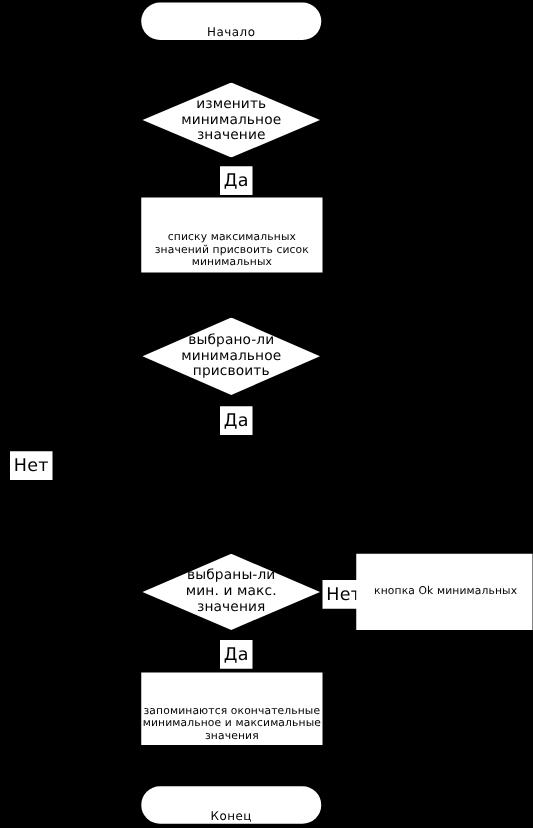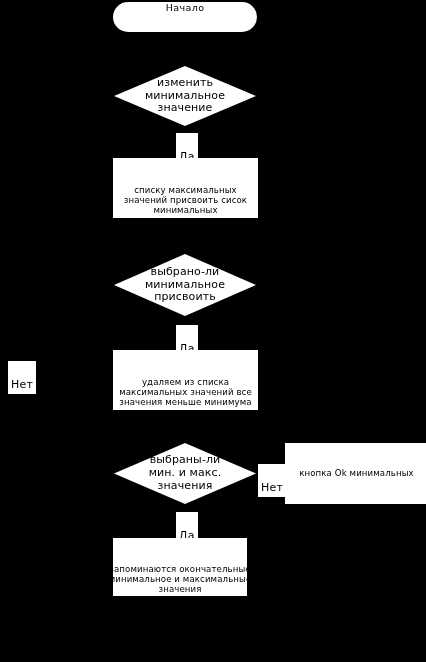--- a/index.html
+++ b/index.html
@@ -32,21 +32,21 @@
     color: #000000;
     text-align: center;
     line-height: 1.18;
   }
 
   
   .terminator {
     background: #ffffff;
     border-radius: 16px;
     display: flex;
-    align-items: flex-start;
+    align-items: flex-end;
     justify-content: center;
     font-size: 9.5px;
     letter-spacing: 0.4px;
     white-space: nowrap;
   }
 
   
   .process {
     background: #ffffff;
     display: flex;
@@ -95,23 +95,23 @@
     letter-spacing: 0.1px;
     white-space: pre-line;
     text-align: center;
   }
 
   
   .edge-label {
     position: absolute;
     background: #ffffff;
     color: #000000;
-    font-size: 11px;
+    font-size: 14px;
     line-height: 1;
-    padding: 18px 3px 4px 3px;
+    padding: 5px 3px 4px 3px;
     white-space: nowrap;
     letter-spacing: 0.2px;
   }
 
   
   .connector {
     position: absolute;
     background: #000000;
   }
 </style>
@@ -161,45 +161,43 @@
   </div>
 
   <div class="edge-label" style="left:176px; top:325px;">
     <span>Да</span>
   </div>
 
   <div class="edge-label" style="left:8px; top:361px;">
     <span>Нет</span>
   </div>
 
-  <div class="node process" style="left:113px; top:350px; width:145px; height:60px;">
-    <div class="txt">удаляем из списка
-максимальных значений все
-значения меньше минимума</div>
-  </div>
 
   <div class="node decision" style="left:114px; top:443px; width:142px; height:61px;">
     <div class="dia"></div>
     <div class="txt">выбраны-ли
 мин. и макс.
 значения</div>
   </div>
 
   <div class="edge-label" style="left:258px; top:464px;">
     <span>Нет</span>
   </div>
 
   <div class="node process no-overflow" style="left:285px; top:443px; width:143px; height:61px;">
     <div class="txt">кнопка Ok минимальных</div>
   </div>
 
   <div class="edge-label" style="left:176px; top:512px;">
     <span>Да</span>
   </div>
 
-  <div class="node process" style="left:113px; top:538px; width:134px; height:58px;">
+  <div class="node process" style="left:113px; top:538px; width:145px; height:58px;">
     <div class="txt">запоминаются окончательные
 минимальное и максимальные
 значения</div>
   </div>
 
+  <div class="node terminator" style="left:113px; top:629px; width:144px; height:30px;">
+    <span>Конец</span>
+  </div>
 
 </div>
 
 </body></html>

